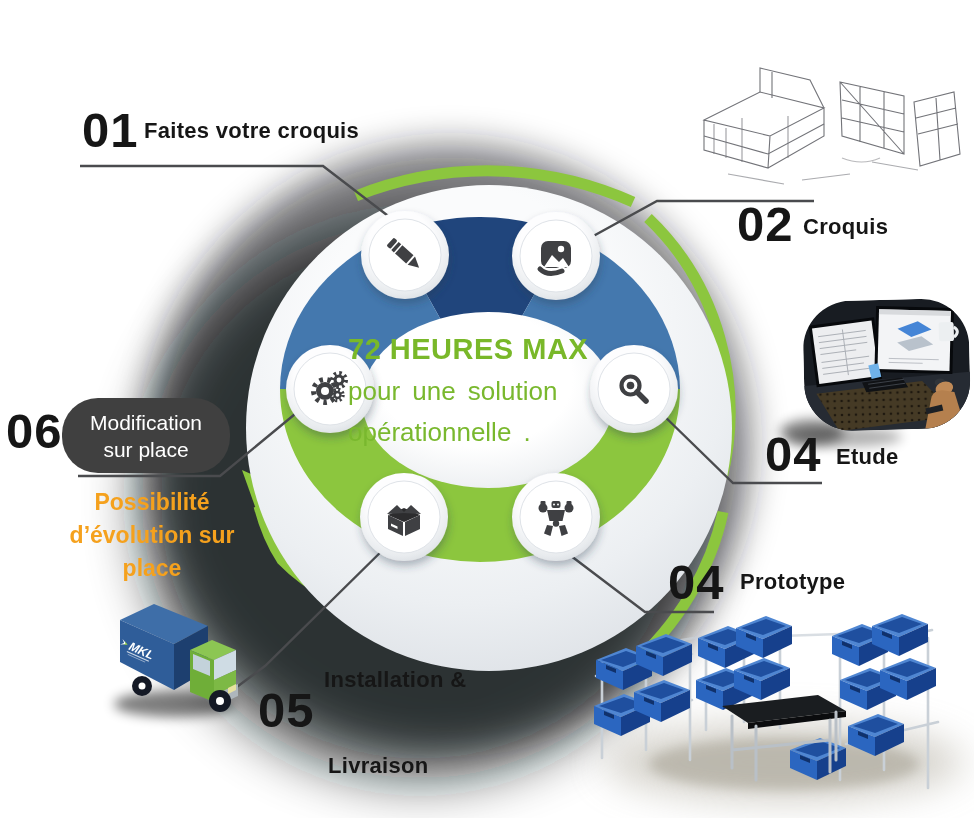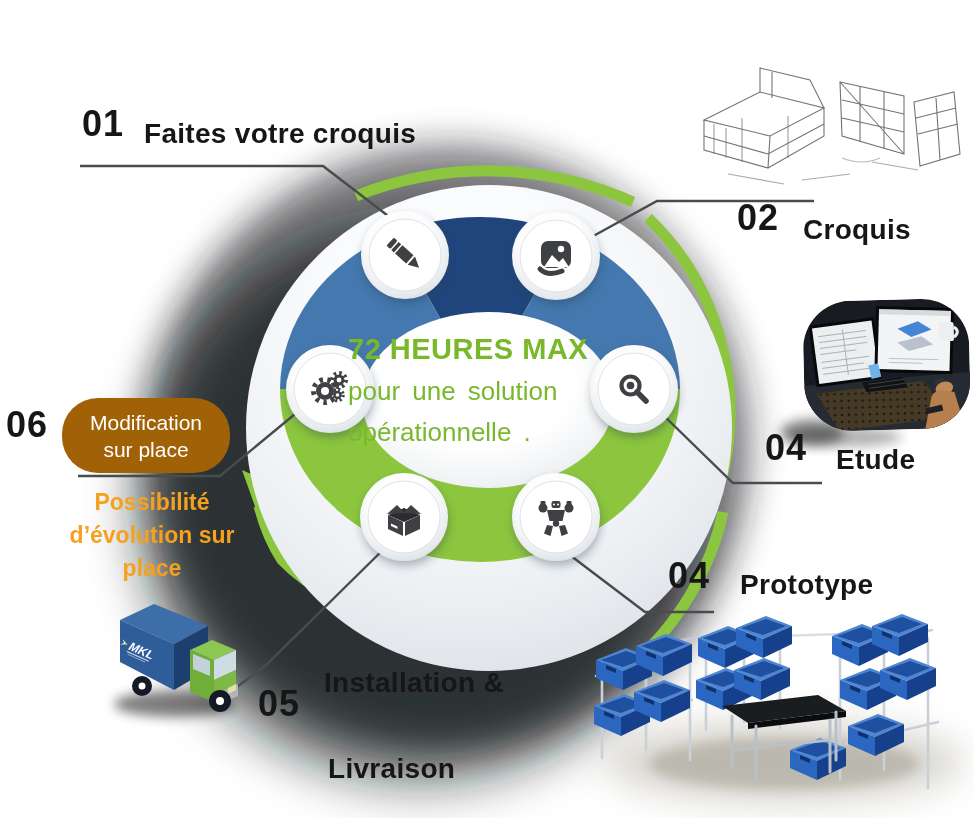--- a/index.html
+++ b/index.html
@@ -1,22 +1,22 @@
 <!DOCTYPE html>
 <html><head>
 <meta charset="utf-8">
 <style>
   html,body{margin:0;padding:0;background:#ffffff;}
   #stage{position:relative;width:974px;height:818px;overflow:hidden;background:#ffffff;
          font-family:"Liberation Sans",sans-serif;}
   #stage svg{position:absolute;left:0;top:0;}
   .abs{position:absolute;}
-  .num{font-weight:700;font-size:36px;line-height:1;color:#161616;letter-spacing:1px;}
-  .lbl{font-weight:700;font-size:28px;line-height:1.1;color:#161616;letter-spacing:.3px;}
-  .badge{left:62px;top:398px;width:168px;height:75px;background:#a16207;border-radius:36px;
+  .num{font-weight:700;font-size:49px;line-height:1;color:#161616;letter-spacing:1px;}
+  .lbl{font-weight:700;font-size:22px;line-height:1.1;color:#161616;letter-spacing:.3px;}
+  .badge{left:62px;top:398px;width:168px;height:75px;background:#404040;border-radius:36px;
          color:#ffffff;text-align:center;font-size:21px;line-height:27px;font-weight:400;
          padding-top:11px;box-sizing:border-box;}
   .note{left:30px;top:486px;width:244px;text-align:center;color:#F5A11D;
         font-size:23px;line-height:33px;font-weight:700;}
   .center-txt{left:348px;top:334px;width:282px;}
   .center-l1{font-size:29px;font-weight:700;color:#79B829;letter-spacing:.5px;line-height:1.1;}
   .center-l2{font-size:26px;font-weight:400;color:#79B82E;word-spacing:5px;margin-top:10px;line-height:1.2;}
 </style>
 </head>
 <body>

